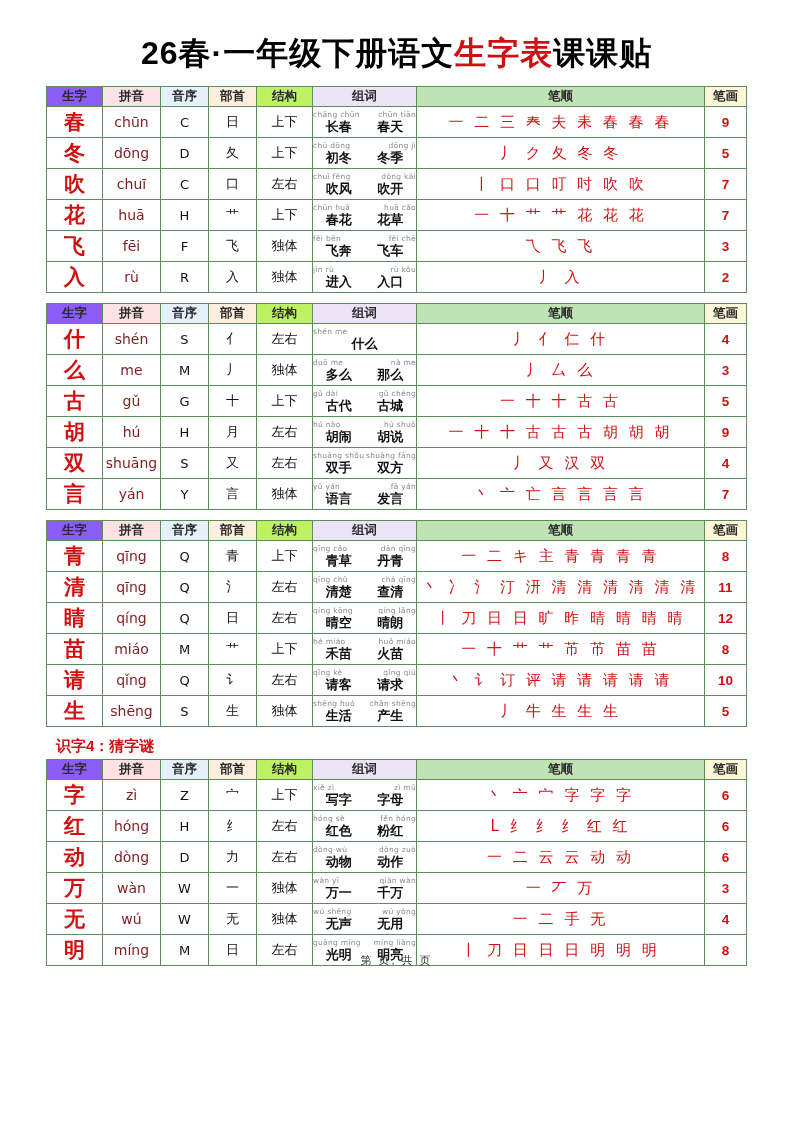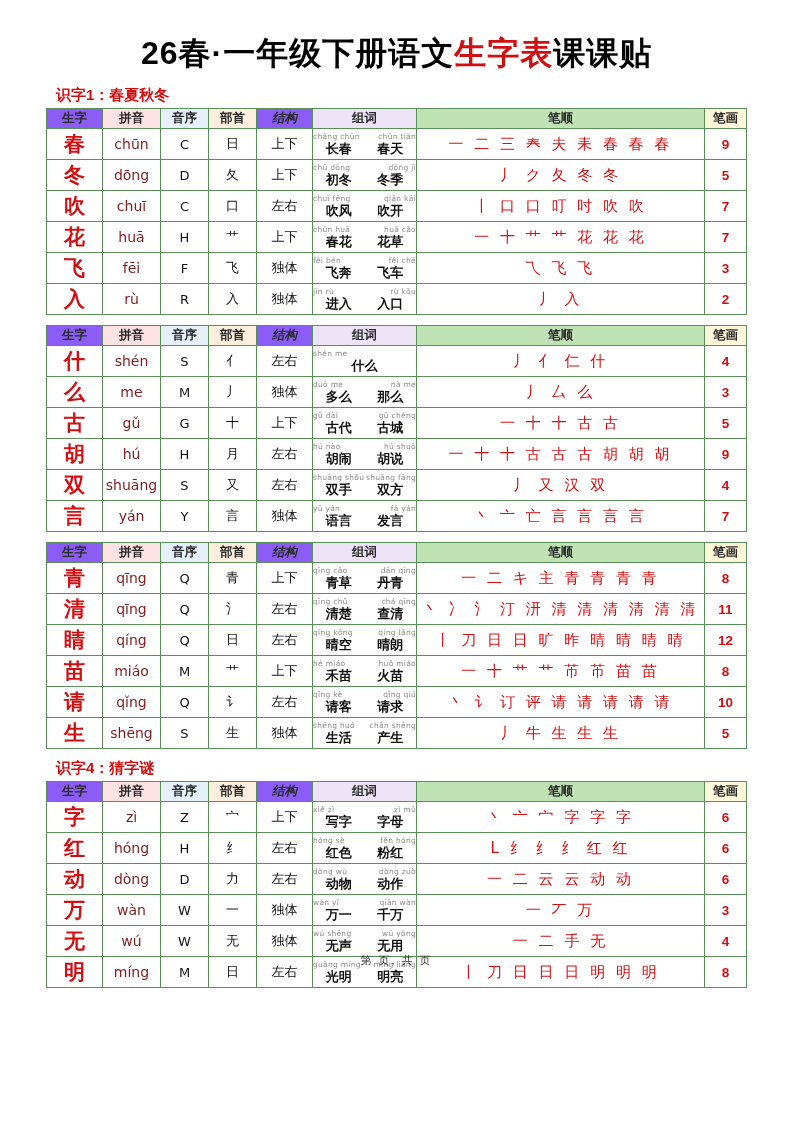--- a/index.html
+++ b/index.html
@@ -48,21 +48,21 @@
     height:19px;
     font-size:12.5px;
     font-weight:bold;
     color:#2a2a2a;
   }
   
   .h-zi{background:#8b5cf6;}
   .h-py{background:#fde2e4;margin-top:32px;}
   .h-yx{background:#e5f0fb;}
   .h-bs{background:#fdeede;}
-  .h-jg{background:#8b5cf6;font-style:italic;}
+  .h-jg{background:#bef264;}
   .h-zc{background:#ece3f7;}
   .h-bsh{background:#bfe3b4;}
   .h-bh{background:#fdf6d8;}
 
   col.c-zi{width:56px;}
   col.c-py{width:58px;}
   col.c-yx{width:48px;}
   col.c-bs{width:48px;}
   col.c-jg{width:56px;}
   col.c-zc{width:104px;}
@@ -119,21 +119,20 @@
 <body>
 
 <div class="page">
 
   <div class="doc-title">
     <span>26春·一年级下册语文</span><span class="accent">生字表</span><span>课课贴</span>
   </div>
 
   <div id="sections-root">
       <div class="section">
-        <div class="section-title">识字1：春夏秋冬</div>
         <table class="chars">
           <colgroup>
             <col class="c-zi">
             <col class="c-py">
             <col class="c-yx">
             <col class="c-bs">
             <col class="c-jg">
             <col class="c-zc">
             <col class="c-bsh">
             <col class="c-bh">
@@ -191,21 +190,21 @@
             </tr>
             <tr>
               <td class="cell-zi">吹</td>
               <td class="cell-py">chuī</td>
               <td class="cell-yx">C</td>
               <td class="cell-bs">口</td>
               <td class="cell-jg">左右</td>
               <td class="cell-zc">
                 <div class="zc-py">
                   <span>chuī fēng</span>
-                  <span>qiān kāi</span>
+                  <span>dōng kāi</span>
                 </div>
                 <div class="zc-w">
                   <span>吹风</span>
                   <span>吹开</span>
                 </div>
               </td>
               <td class="cell-bsh">丨 口 口 叮 吋 吹 吹</td>
               <td class="cell-bh">7</td>
             </tr>
             <tr>

